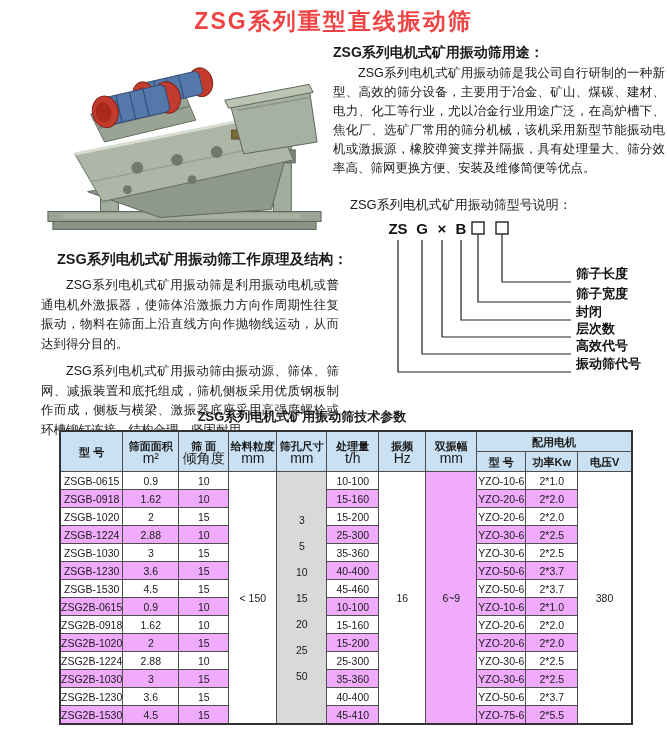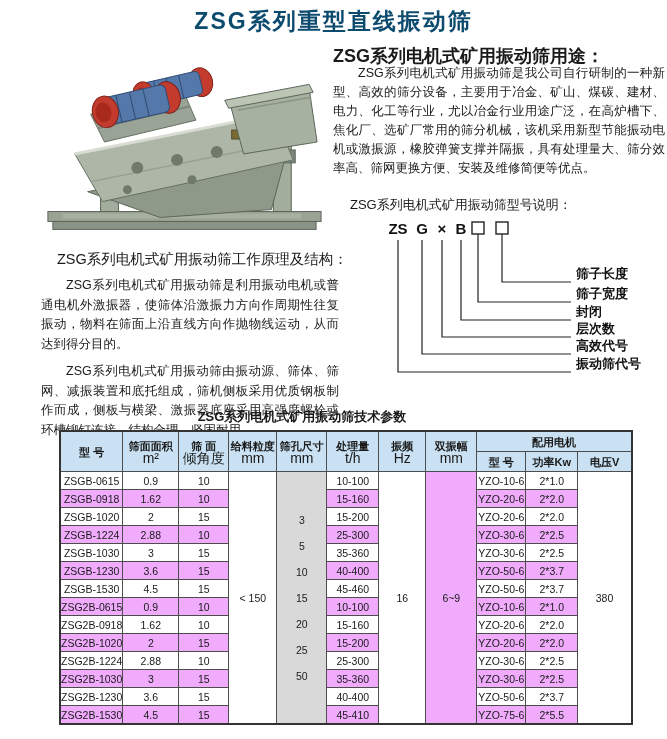--- a/index.html
+++ b/index.html
@@ -1,34 +1,34 @@
 <!DOCTYPE html>
 <html><head>
 <meta charset="utf-8">
 <style>
   html,body{margin:0;padding:0;background:#fff;}
   .page{position:relative;width:667px;height:739px;background:#ffffff;overflow:hidden;
         font-family:"Liberation Sans","DejaVu Sans",sans-serif;color:#1a1a1a;}
   .page-title{position:absolute;left:0;top:6px;width:667px;text-align:center;
-        font-size:23px;font-weight:bold;color:#0c4a6e;letter-spacing:2px;}
+        font-size:23px;font-weight:bold;color:#ef4444;letter-spacing:2px;}
   
   .machine{position:absolute;left:33px;top:42px;width:298px;height:200px;}
   
-  .usage-head{position:absolute;left:333px;top:44px;font-size:18px;font-weight:bold;}
+  .usage-head{position:absolute;left:333px;top:44px;font-size:14px;font-weight:bold;}
   .usage-body{position:absolute;left:333px;top:64px;width:332px;font-size:12.5px;
         line-height:19px;text-align:justify;}
   .usage-body p{margin:0;text-indent:2em;}
   
   .model-head{position:absolute;left:350px;top:196px;font-size:13px;font-weight:normal;}
   .model-diagram{position:absolute;left:363px;top:214px;width:302px;height:176px;}
   .model-diagram text{font-family:"Liberation Sans","DejaVu Sans",sans-serif;}
   .sym{font-size:15px;font-weight:bold;fill:#111;}
   .lbl{font-size:13px;font-weight:bold;fill:#111;}
   
-  .principle-head{position:absolute;left:57px;top:250px;font-size:14.5px;font-weight:normal;}
+  .principle-head{position:absolute;left:57px;top:250px;font-size:14.5px;font-weight:bold;}
   .principle-body{position:absolute;left:33px;top:268px;width:314px;font-size:12.5px;
         line-height:19.5px;text-align:justify;}
   .principle-body p{margin:8px;text-indent:2em;}
   
   .table-title{position:absolute;left:132px;top:408px;width:340px;text-align:center;
         font-size:13px;font-weight:bold;}
   table.spec{position:absolute;left:59px;top:430px;border-collapse:collapse;
         border:2px solid #333;table-layout:fixed;font-size:10.5px;}
   table.spec th,table.spec td{border:1px solid #4d4d4d;text-align:center;vertical-align:middle;
         padding:0;overflow:hidden;white-space:nowrap;}

